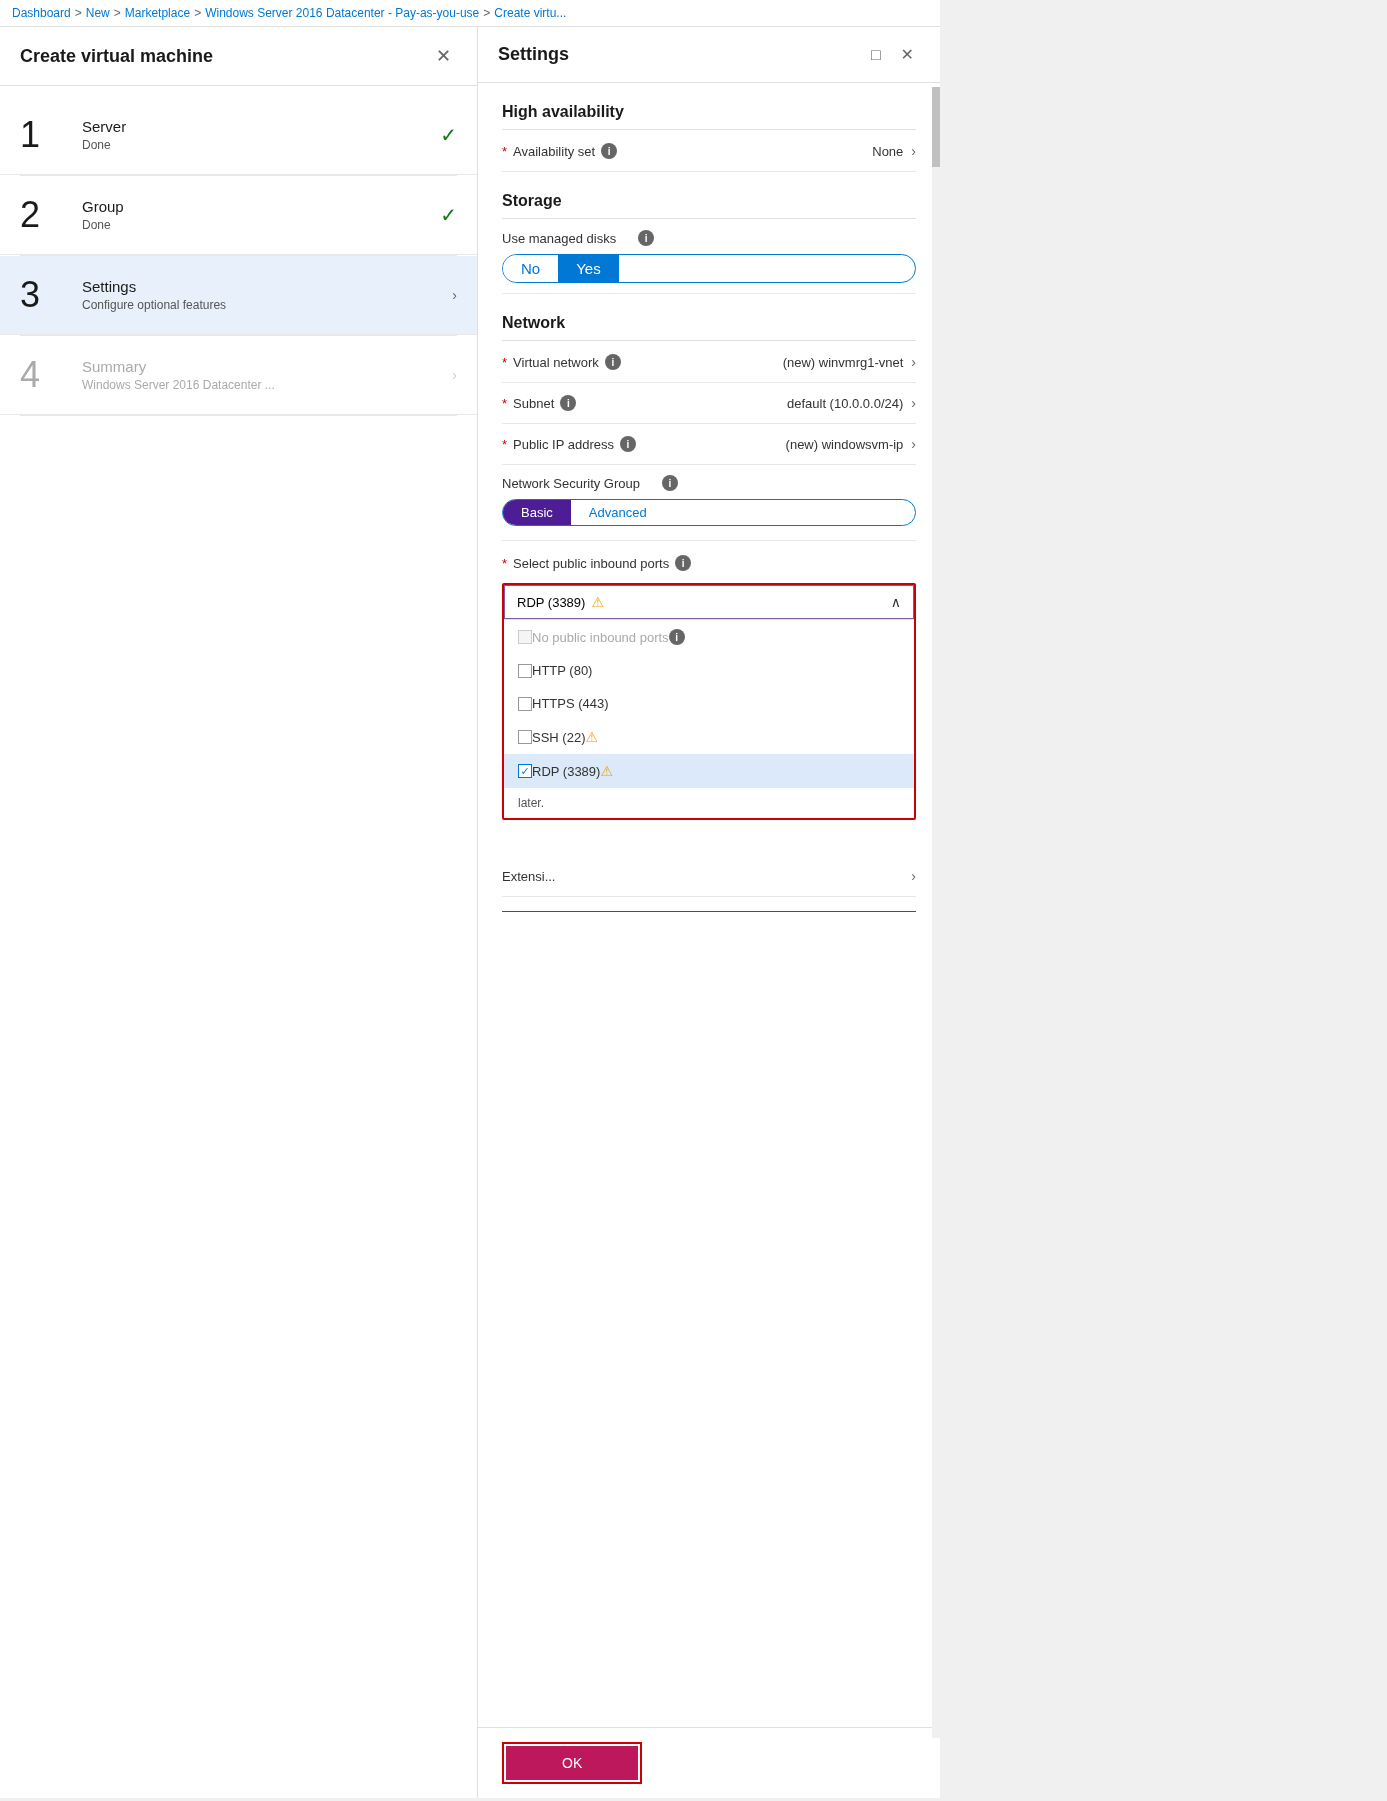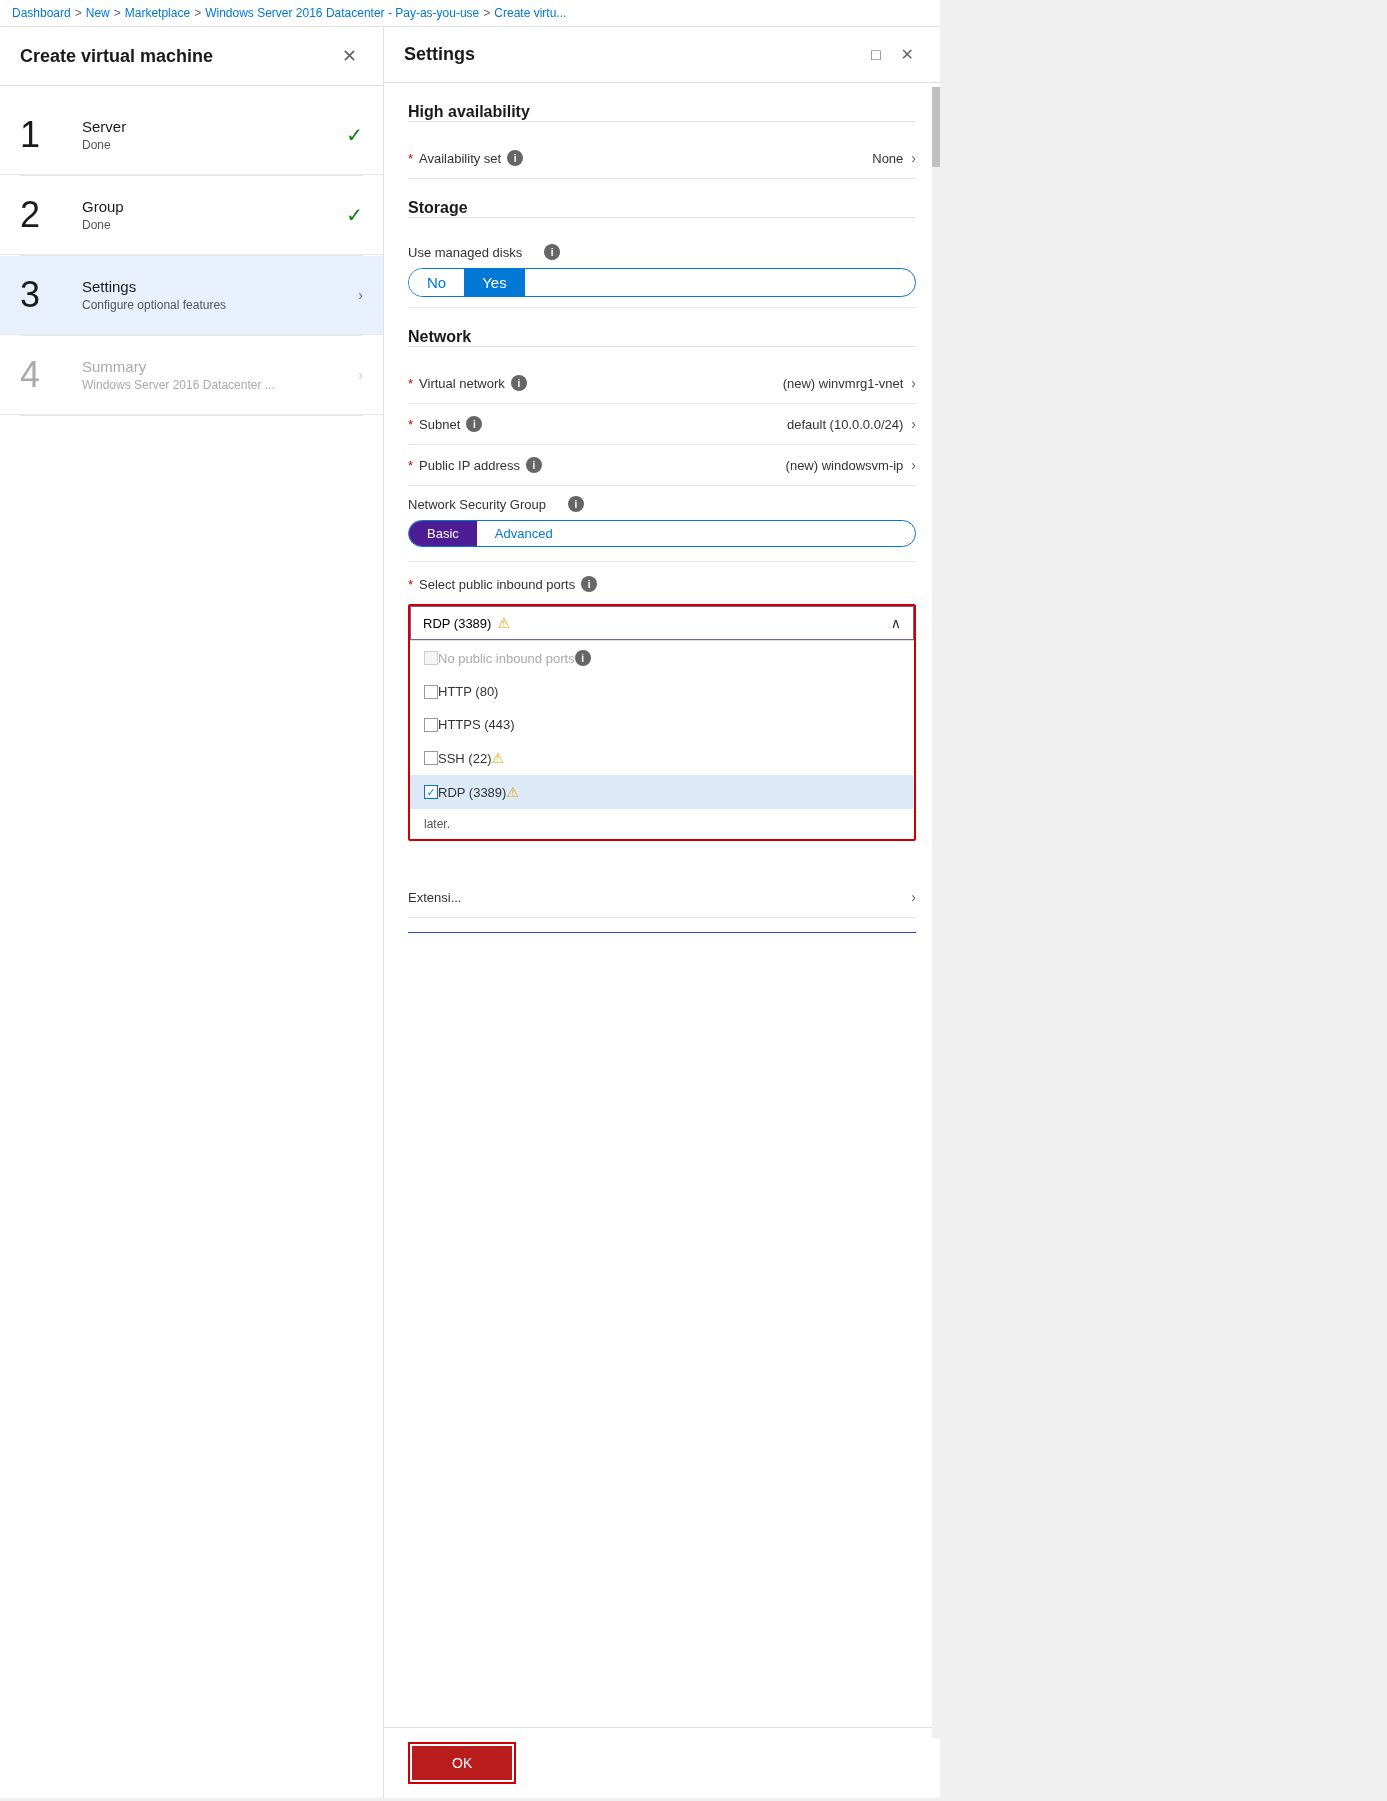--- a/index.html
+++ b/index.html
@@ -33,21 +33,21 @@
 
     
     .main-layout {
       display: flex;
       height: calc(100vh - 30px);
       min-height: 1760px;
     }
 
     
     .left-panel {
-      width: 384px;
+      width: 478px;
       background: #fff;
       border-right: 1px solid #e0e0e0;
       display: flex;
       flex-direction: column;
     }
 
     .left-panel-header {
       display: flex;
       align-items: center;
       justify-content: space-between;
@@ -195,22 +195,23 @@
     }
     .right-panel-content::-webkit-scrollbar-thumb {
       background: #c0c0c0;
     }
 
     
     .section-title {
       font-size: 16px;
       font-weight: 600;
       color: #1a1a1a;
+      padding-bottom: 8px;
       border-bottom: 1px solid #e0e0e0;
-      margin-bottom: 16px;
+      margin-bottom: 1px;
     }
 
     
     .field-row {
       display: flex;
       align-items: center;
       justify-content: space-between;
       padding: 12px 0;
       border-bottom: 1px solid #e8e8e8;
       cursor: pointer;
@@ -413,24 +414,24 @@
       background: #fff;
     }
 
     .ok-button-wrapper {
       border: 2px solid #c00;
       display: inline-block;
       padding: 2px;
     }
 
     .ok-button {
-      background: #b91c1c;
+      background: #be185d;
       color: #fff;
       border: none;
-      padding: 9px 40px;
+      padding: 9px 56px;
       font-size: 14px;
       cursor: pointer;
       font-weight: 500;
     }
 
     .chevron-up {
       font-size: 14px;
       color: #333;
     }
 

